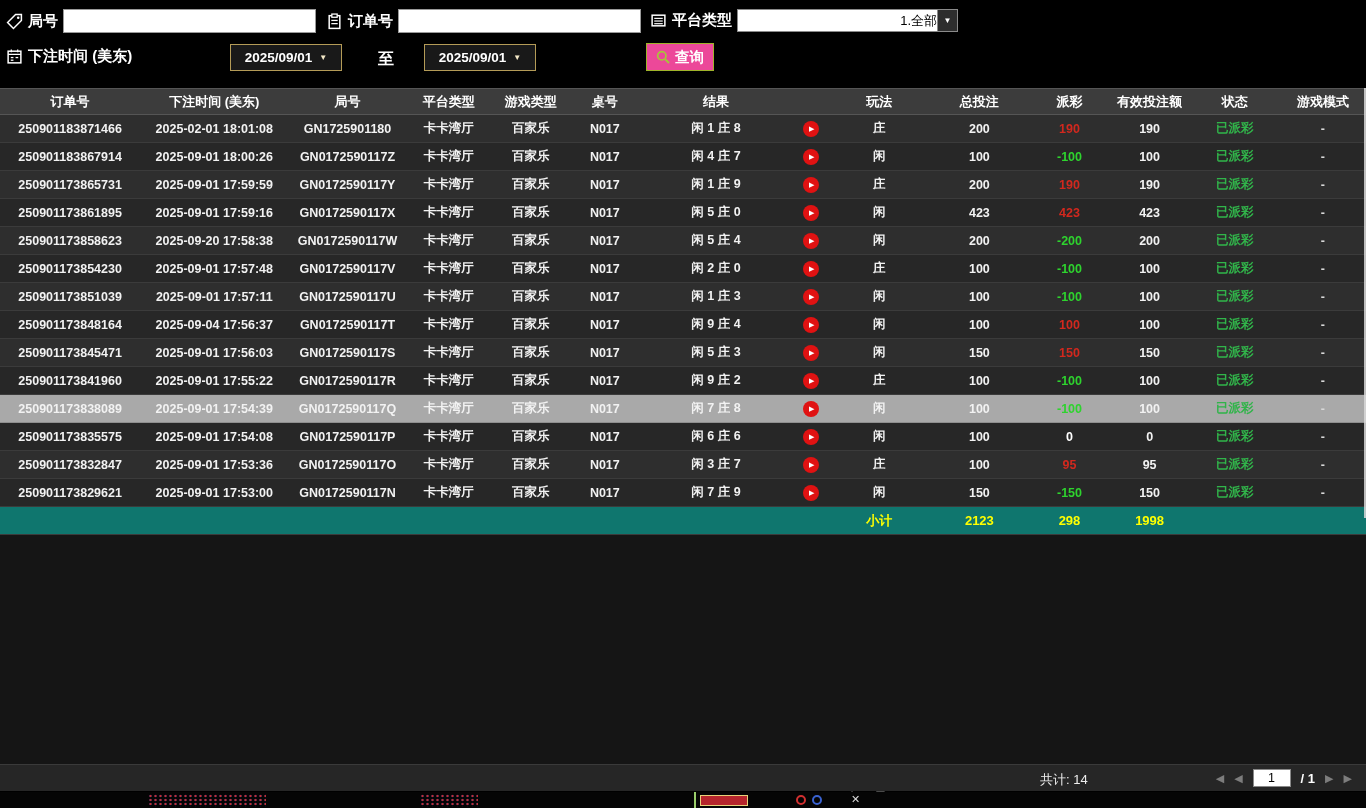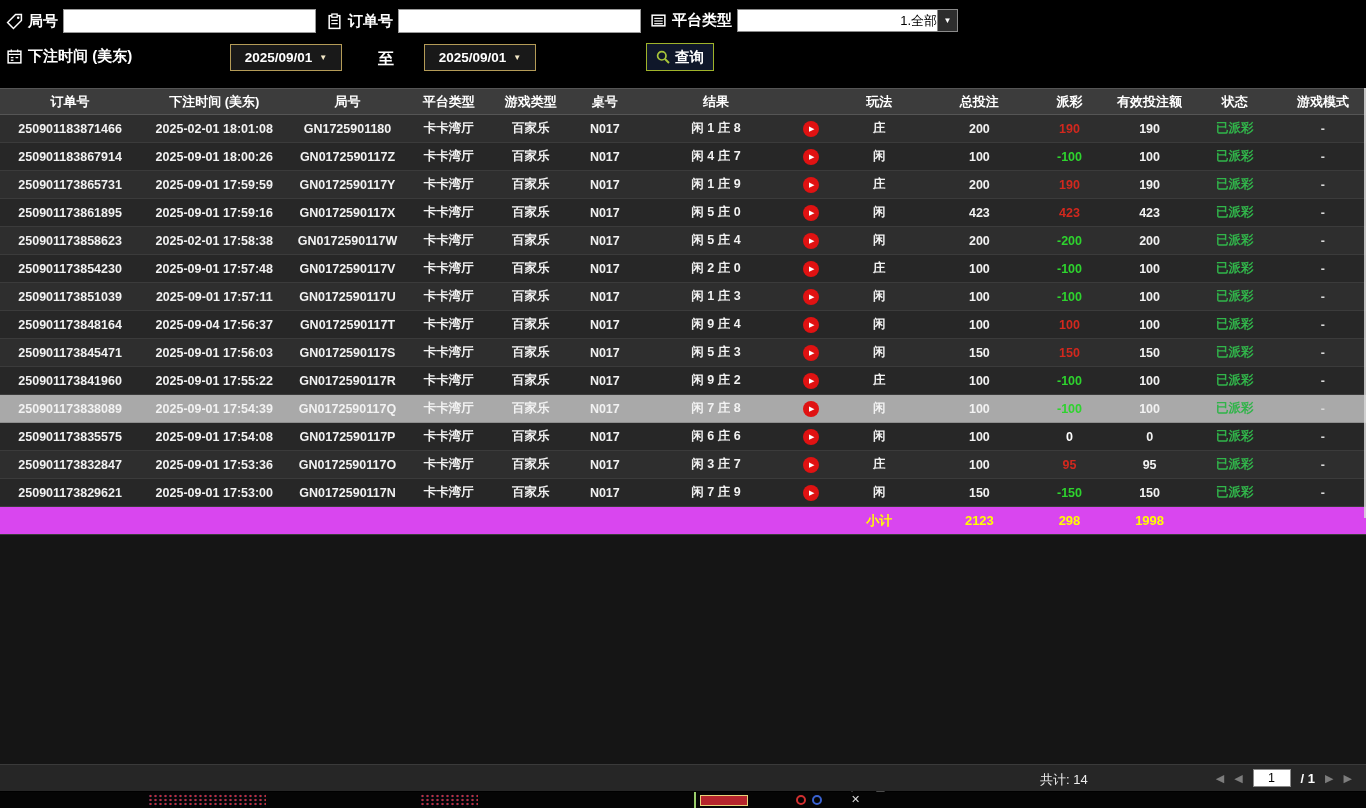--- a/index.html
+++ b/index.html
@@ -33,21 +33,21 @@
     font-size: 8px; border-left: 1px solid #8a8a8a;
   }
   .datebtn {
     position: absolute; width: 112px; height: 27px; background: #191919;
     border: 1px solid #b49b57; color: #fff; font-weight: 700; font-size: 13.5px;
     display: flex; align-items: center; justify-content: center; gap: 7px; cursor: pointer;
   }
   .datearrow { font-size: 8px; color: #f5e9c8; }
   .tolabel { position: absolute; color: #fff; font-weight: 700; font-size: 16px; }
   .searchbtn {
-    position: absolute; height: 28px; background: #0f172a; border: 1px solid #9fb32a;
+    position: absolute; height: 28px; background: #ec4899; border: 1px solid #9fb32a;
     color: #fff; font-weight: 700; font-size: 14.5px; display: flex; align-items: center;
     gap: 5px; padding: 0 9px; cursor: pointer; font-family: inherit;
   }
 
   
   .table-area { position: relative; flex: 1; background: #151515; overflow: hidden; }
   table { width: 100%; border-collapse: collapse; table-layout: fixed; }
   th {
     background: #3c3c3c; height: 26px; color: #fff; font-weight: 700; font-size: 13px;
     border-top: 1px solid #555; border-bottom: 1px solid #555; white-space: nowrap; overflow: hidden;
@@ -70,21 +70,21 @@
   .play-icon i {
     font-style: normal; width: 16px; height: 16px; border-radius: 50%;
     background: #e01212; color: #fff; font-size: 7px;
     display: flex; align-items: center; justify-content: center; padding-left: 1px;
   }
   .pay-pos { color: var(--win); }
   .pay-neg { color: var(--loss); }
   .pay-zero { color: #fff; }
   td.status { color: var(--paid); }
   td.dim { color: #d8d8d8; }
-  tbody.summary-body tr { background: #d946ef; }
+  tbody.summary-body tr { background: #0f766e; }
   tbody.summary-body td { color: var(--summary); font-weight: 700; font-size: 13px; }
   .scroll-hint { position: absolute; right: 0; top: 0; width: 2px; height: 430px; background: #d9d9d9; opacity: .85; }
 
   
   .footer {
     position: relative; height: 28px; flex: none; background: #262626;
     border-top: 1px solid #3a3a3a; border-bottom: 1px solid #000;
   }
   .f-per   { position: absolute; left: 848px;  top: 24px; color: #ededed; font-size: 13px; }
   .f-count { position: absolute; left: 1040px; top: 6px; color: #ededed; font-size: 13px; }
@@ -313,21 +313,21 @@
     </td>
     <td>闲</td>
     <td>423</td>
     <td class="pay-pos">423</td>
     <td>423</td>
     <td class="status">已派彩</td>
     <td class="dim">-</td>
   </tr>
         <tr>
     <td>250901173858623</td>
-    <td>2025-02-01 17:58:38</td>
+    <td>2025-09-20 17:58:38</td>
     <td>GN0172590117W</td>
     <td>卡卡湾厅</td>
     <td>百家乐</td>
     <td>N017</td>
     <td>
       <div class="result-wrap">
         <span class="result-text">闲 5 庄 4</span>
         <span class="play-icon">
                 <i>▶</i>
               </span>

